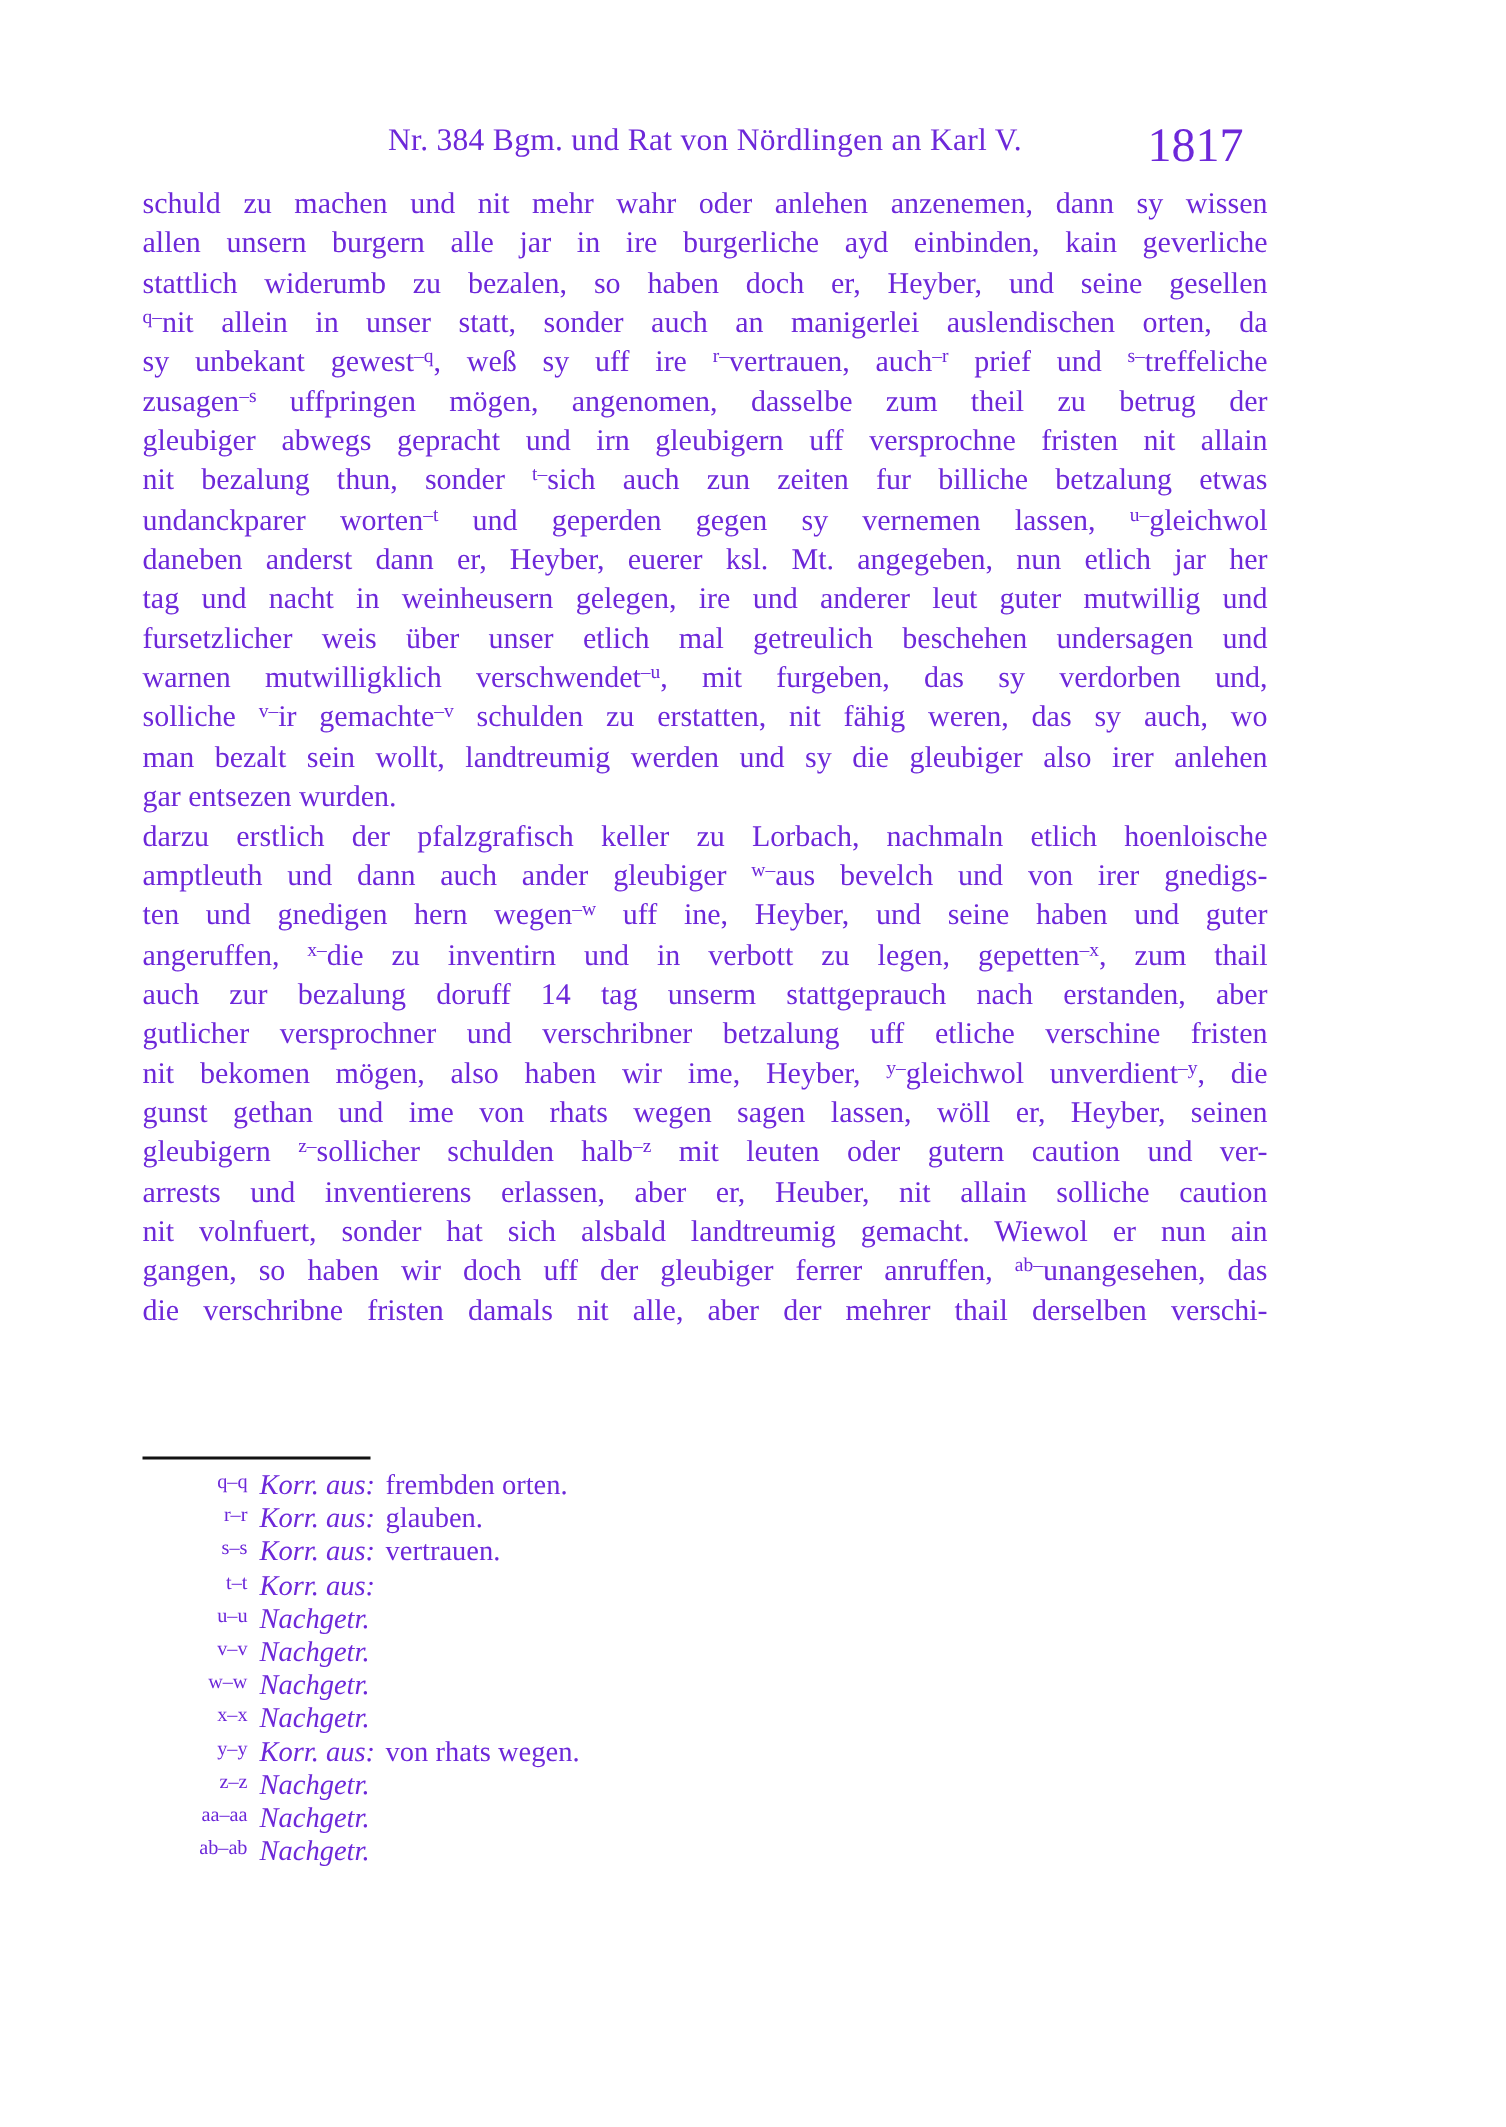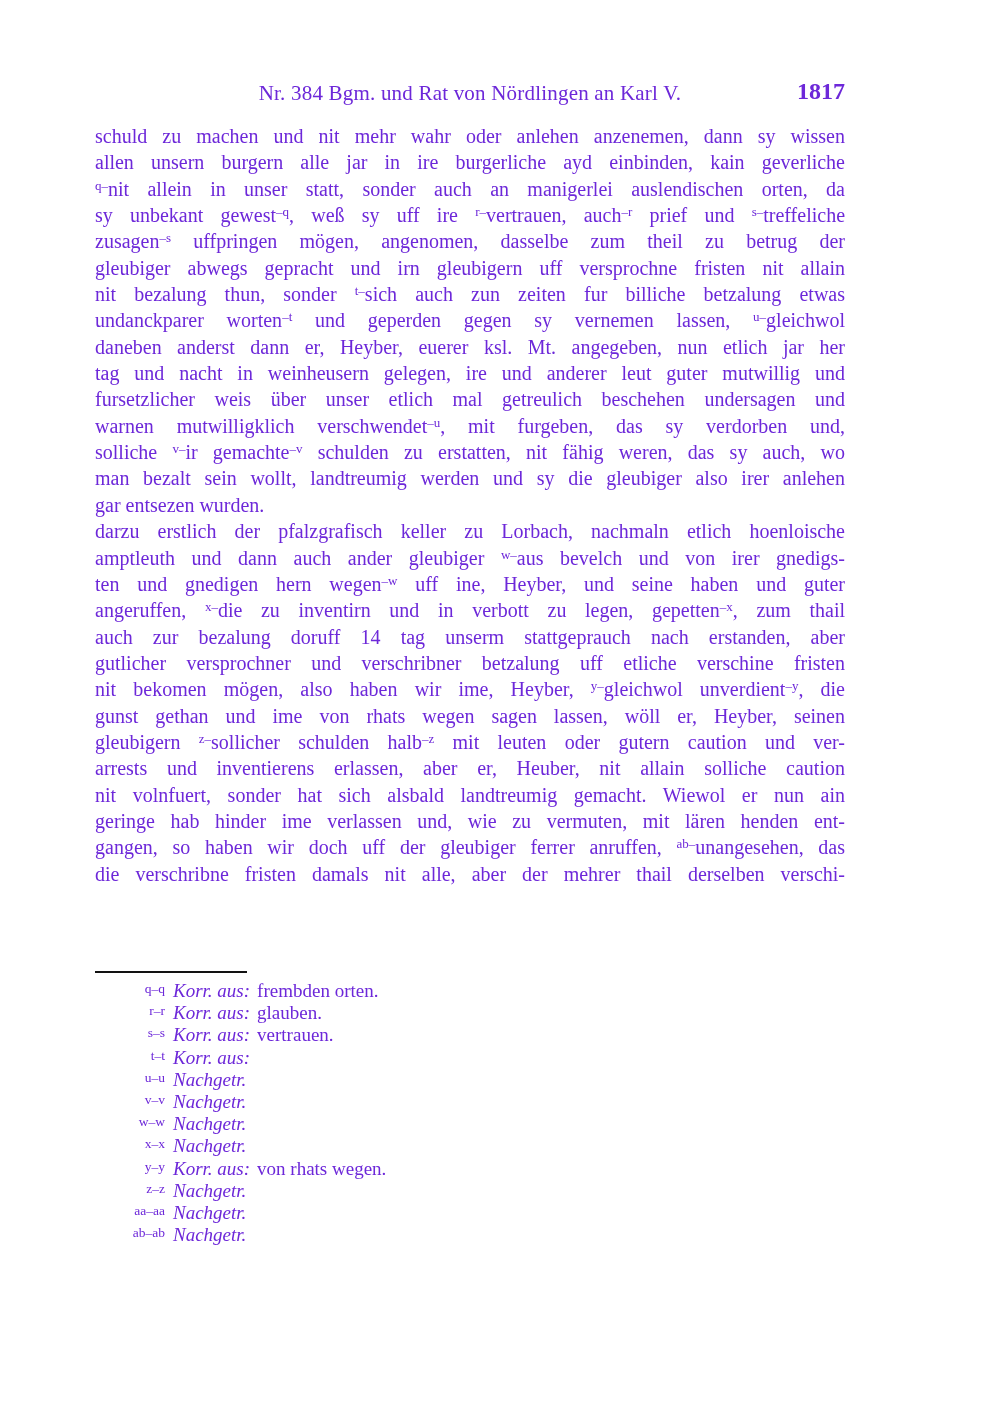--- a/index.html
+++ b/index.html
@@ -26,24 +26,23 @@
   }
   .running-head .title {
     display: block;
     text-align: center;
     font-size: 21px;
     letter-spacing: 0.2px;
     white-space: nowrap;
   }
   .running-head .pageno {
     position: absolute;
-    right: 0;
+    right: 16px;
     top: -3px;
-    font-size: 24px;
-    font-weight: bold;
+    font-size: 32px;
   }
   .bodytext {
     position: absolute;
     left: 95px;
     top: 123px;
     width: 750px;
     font-size: 20px;
   }
   .line {
     height: 26.35px;
@@ -111,20 +110,21 @@
 <div class="page">
 
   <div class="running-head">
     <span class="title">Nr. 384 Bgm. und Rat von Nördlingen an Karl V.</span>
     <span class="pageno">1817</span>
   </div>
 
   <div class="bodytext" id="bodytext">
       <div class="line">schuld zu machen und nit mehr wahr oder anlehen anzenemen, dann sy wissen</div>
       <div class="line">allen unsern burgern alle jar in ire burgerliche ayd einbinden, kain geverliche</div>
+      <div class="line">stattlich widerumb zu bezalen, so haben doch er, Heyber, und seine gesellen</div>
       <div class="line"><sup class="sig">q–</sup>nit allein in unser statt, sonder auch an manigerlei auslendischen orten, da</div>
       <div class="line">sy unbekant gewest<sup class="sig">–q</sup>, weß sy uff ire <sup class="sig">r–</sup>vertrauen, auch<sup class="sig">–r</sup> prief und <sup class="sig">s–</sup>treffeliche</div>
       <div class="line">zusagen<sup class="sig">–s</sup> uffpringen mögen, angenomen, dasselbe zum theil zu betrug der</div>
       <div class="line">gleubiger abwegs gepracht und irn gleubigern uff versprochne fristen nit allain</div>
       <div class="line">nit bezalung thun, sonder <sup class="sig">t–</sup>sich auch zun zeiten fur billiche betzalung etwas</div>
       <div class="line">undanckparer worten<sup class="sig">–t</sup> und geperden gegen sy vernemen lassen, <sup class="sig">u–</sup>gleichwol</div>
       <div class="line">daneben anderst dann er, Heyber, euerer ksl. Mt. angegeben, nun etlich jar her</div>
       <div class="line">tag und nacht in weinheusern gelegen, ire und anderer leut guter mutwillig und</div>
       <div class="line">fursetzlicher weis über unser etlich mal getreulich beschehen undersagen und</div>
       <div class="line">warnen mutwilligklich verschwendet<sup class="sig">–u</sup>, mit furgeben, das sy verdorben und,</div>
@@ -135,21 +135,20 @@
       <div class="line">amptleuth und dann auch ander gleubiger <sup class="sig">w–</sup>aus bevelch und von irer gnedigs-</div>
       <div class="line">ten und gnedigen hern wegen<sup class="sig">–w</sup> uff ine, Heyber, und seine haben und guter</div>
       <div class="line">angeruffen, <sup class="sig">x–</sup>die zu inventirn und in verbott zu legen, gepetten<sup class="sig">–x</sup>, zum thail</div>
       <div class="line">auch zur bezalung doruff 14 tag unserm stattgeprauch nach erstanden, aber</div>
       <div class="line">gutlicher versprochner und verschribner betzalung uff etliche verschine fristen</div>
       <div class="line">nit bekomen mögen, also haben wir ime, Heyber, <sup class="sig">y–</sup>gleichwol unverdient<sup class="sig">–y</sup>, die</div>
       <div class="line">gunst gethan und ime von rhats wegen sagen lassen, wöll er, Heyber, seinen</div>
       <div class="line">gleubigern <sup class="sig">z–</sup>sollicher schulden halb<sup class="sig">–z</sup> mit leuten oder gutern caution und ver-</div>
       <div class="line">arrests und inventierens erlassen, aber er, Heuber, nit allain solliche caution</div>
       <div class="line">nit volnfuert, sonder hat sich alsbald landtreumig gemacht. Wiewol er nun ain</div>
-      <div class="line">geringe hab hinder ime verlassen und, wie zu vermuten, mit lären henden ent-</div>
       <div class="line">gangen, so haben wir doch uff der gleubiger ferrer anruffen, <sup class="sig">ab–</sup>unangesehen, das</div>
       <div class="line">die verschribne fristen damals nit alle, aber der mehrer thail derselben verschi-</div>
     </div>
 
   <div class="fn-rule"></div>
 
   <div class="footnotes" id="footnotes">
       <div class="fn-row">
         <span class="fn-label">q–q</span>
         <span class="fn-term">Korr. aus:</span>

